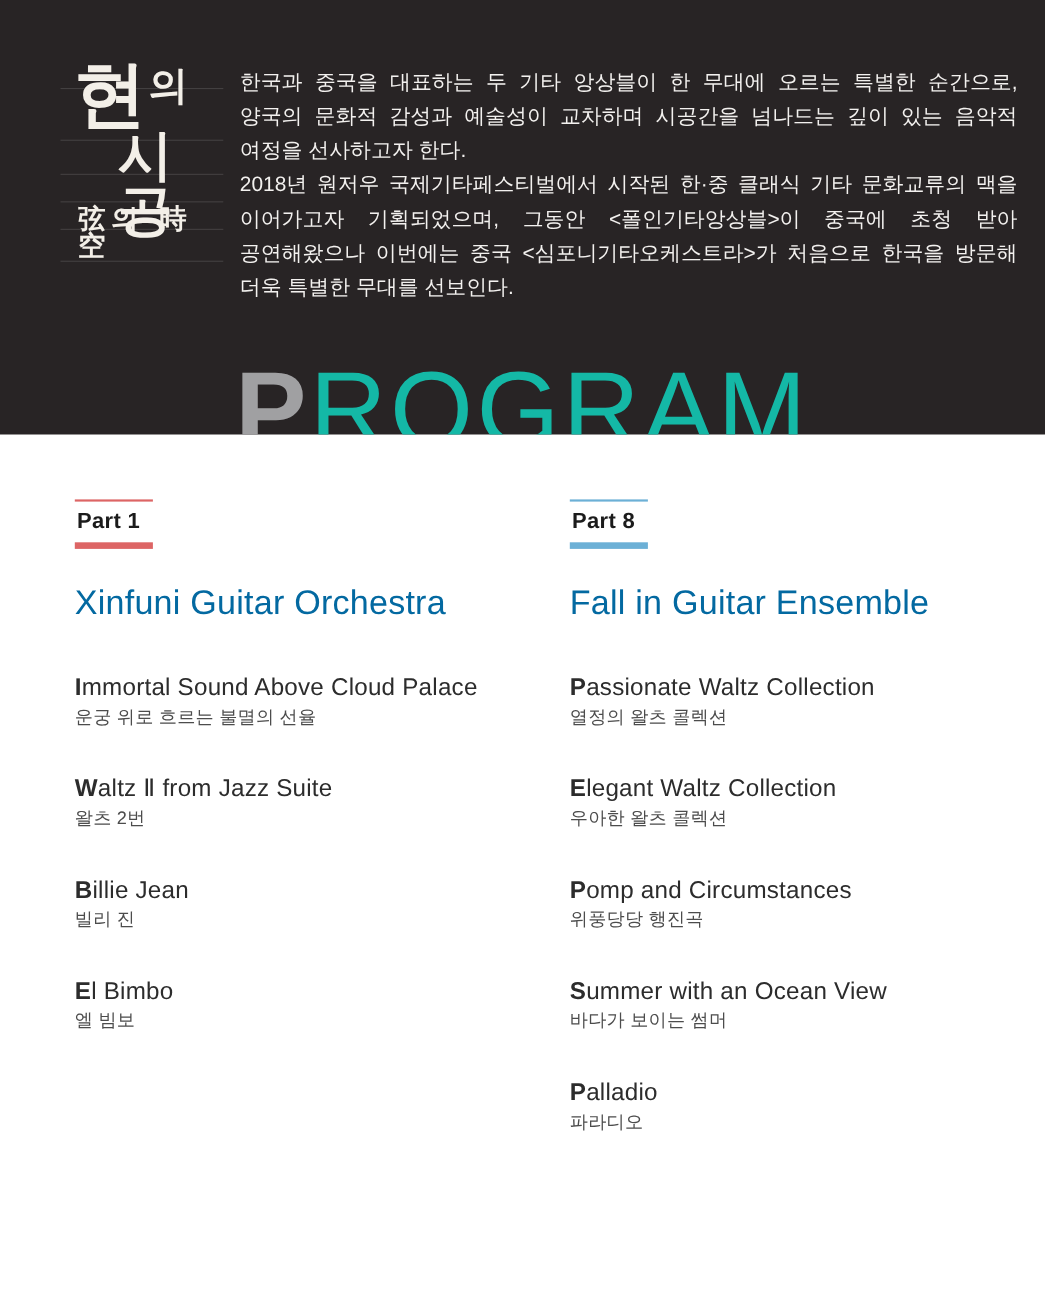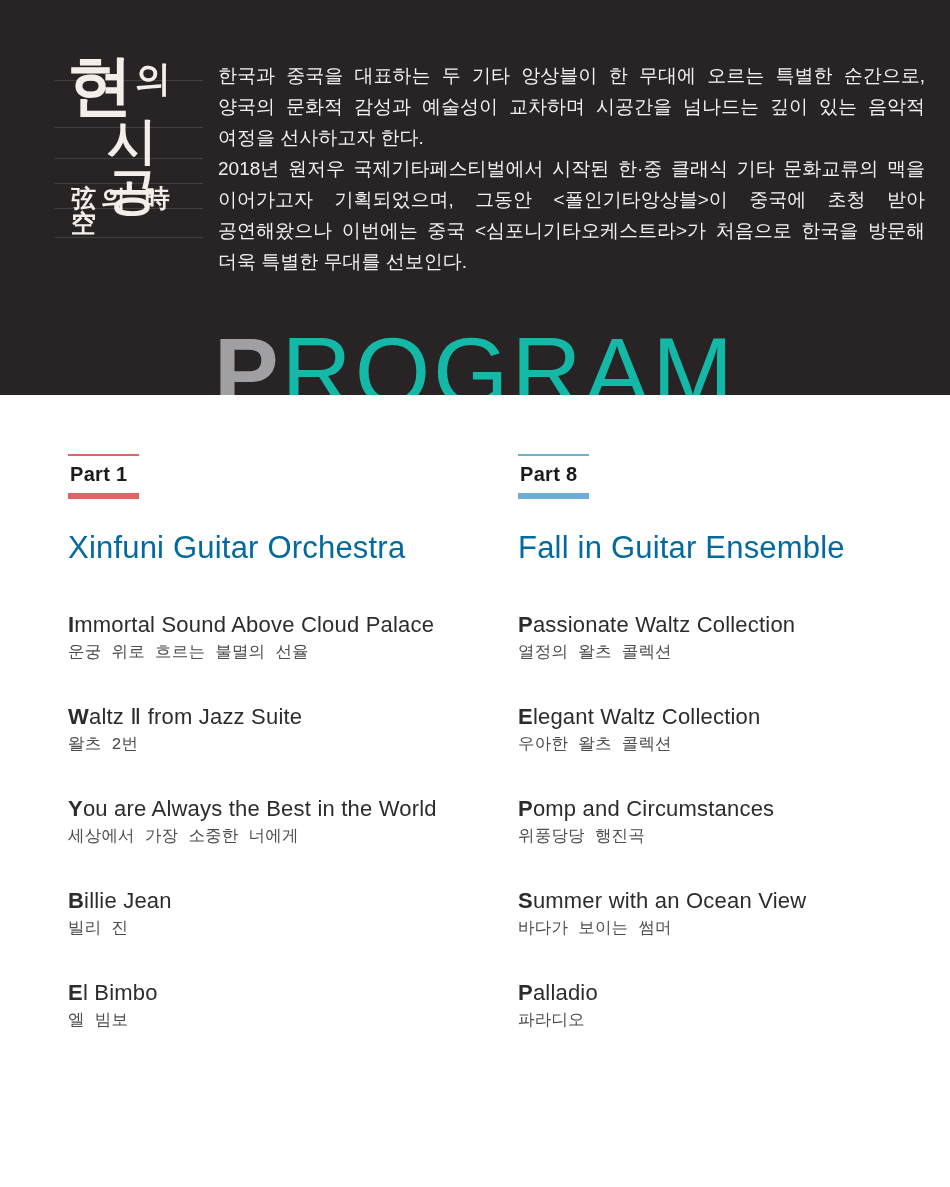--- a/index.html
+++ b/index.html
@@ -50,21 +50,21 @@
     padding:7px 12px 7px 2px;font-size:20px;font-weight:700;color:#1b1b1b;
     letter-spacing:0.3px;
   }
   .ensemble{
     margin:31px 0 0;font-size:31px;font-weight:400;color:#0369a1;letter-spacing:0.2px;
   }
   .songs{margin-top:46px;}
   .song + .song{margin-top:41px;}
   .song-title{font-size:22px;color:#2c2c2c;letter-spacing:0.2px;line-height:26px;}
   .song-title b{font-weight:700;}
-  .song-ko{font-size:16.5px;color:#4c4c4c;margin-top:4px;letter-spacing:0.2px;line-height:21px;font-family:Liberation Mono, monospace;}
+  .song-ko{font-size:16.5px;color:#4c4c4c;margin-top:4px;letter-spacing:0.2px;line-height:21px;}
 </style>
 </head>
 <body>
 
 <div class="page">
 
   <div class="header">
 
     <div class="logo">
       <div class="string s1"></div>
@@ -99,24 +99,20 @@
         <div class="song">
           <div class="song-title"><b>I</b><span>mmortal Sound Above Cloud Palace</span></div>
           <div class="song-ko">운궁 위로 흐르는 불멸의 선율</div>
         </div>
 
         <div class="song">
           <div class="song-title"><b>W</b><span>altz Ⅱ from Jazz Suite</span></div>
           <div class="song-ko">왈츠 2번</div>
         </div>
 
-        <div class="song">
-          <div class="song-title"><b>Y</b><span>ou are Always the Best in the World</span></div>
-          <div class="song-ko">세상에서 가장 소중한 너에게</div>
-        </div>
 
         <div class="song">
           <div class="song-title"><b>B</b><span>illie Jean</span></div>
           <div class="song-ko">빌리 진</div>
         </div>
 
         <div class="song">
           <div class="song-title"><b>E</b><span>l Bimbo</span></div>
           <div class="song-ko">엘 빔보</div>
         </div>

